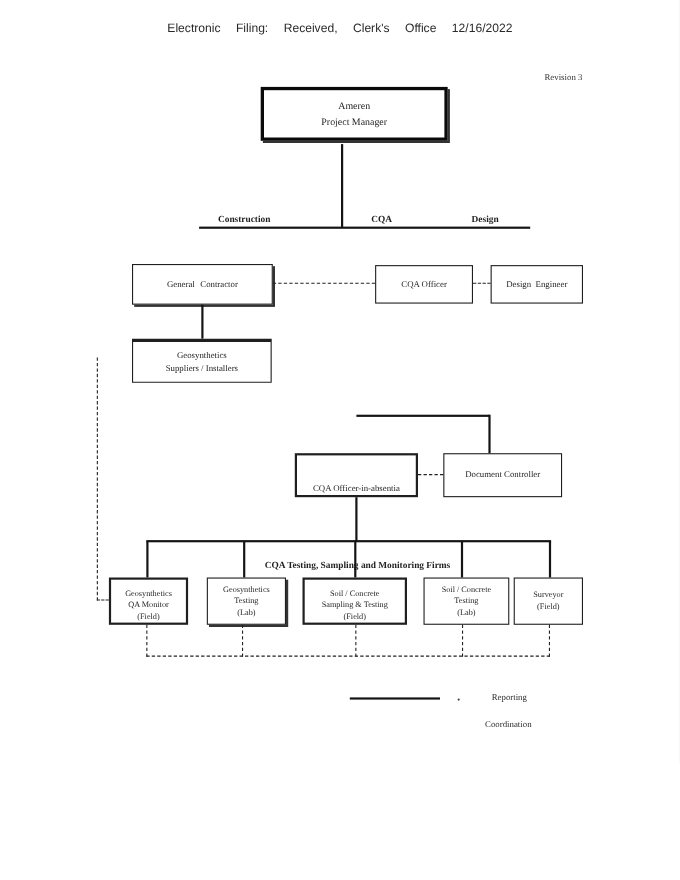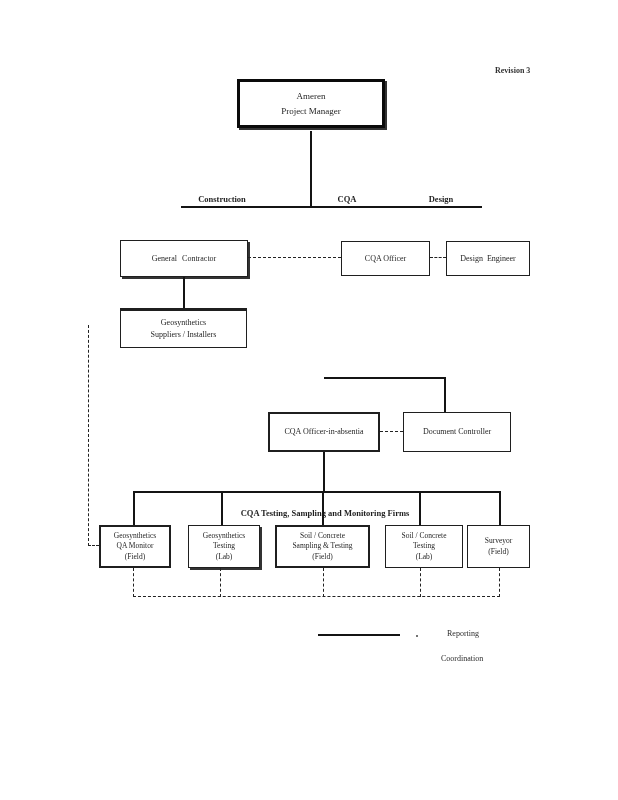--- a/index.html
+++ b/index.html
@@ -14,40 +14,40 @@
   .hdr{
     position:absolute;top:20px;left:0;right:0;
     text-align:center;
     font-family:"Liberation Sans", sans-serif;
     font-size:11px;
     word-spacing:11px;
     color:#2a2a2a;
   }
   .revision{
     position:absolute;left:495px;top:66px;
-    font-size:8px;color:#333;font-weight:bold;
+    font-size:8px;color:#333;
   }
   .box{
     position:absolute;
     background:#fff;
     border:1px solid #1f1f1f;
     display:flex;flex-direction:column;
     align-items:center;justify-content:center;
     text-align:center;
     font-size:8px;line-height:1.45;
     color:#1f1f1f;
     box-sizing:border-box;
   }
   .box-top{
     border:3px solid #0a0a0a;
     box-shadow:2px 2px 0 rgba(0,0,0,.8);
     font-size:9px;line-height:1.6;
   }
   .box-shadow{box-shadow:2px 2px 0 rgba(0,0,0,.8);}
-  .box-bold{border-width:2px;}
+  .box-bold{border-width:2px;justify-content:flex-end;}
   .box-topedge{border-top-width:3px;}
   .hline{position:absolute;background:#141414;height:1.6px;}
   .vline{position:absolute;background:#141414;width:1.6px;}
   .hdash{position:absolute;border-top:1.4px dashed #222;height:0;}
   .vdash{position:absolute;border-left:1.4px dashed #222;width:0;}
   .blabel{
     position:absolute;
     font-weight:bold;font-size:8.5px;
     text-align:center;color:#1f1f1f;
   }
@@ -66,25 +66,26 @@
     font-family:"Liberation Sans", sans-serif;
     font-size:10px;color:#2a2a2a;
   }
   .fbox{top:525px;height:43px;font-size:7.5px;line-height:1.4;}
 </style>
 </head>
 <body>
 
 <div class="page">
 
+  <div class="hdr">Electronic Filing: Received, Clerk's Office 12/16/2022</div>
   <div class="revision">Revision 3</div>
 
   <div>
 
-    <div class="box box-top" style="left:237px;top:79px;width:148px;height:49px;">
+    <div class="box box-top" style="left:237px;top:79px;width:170px;height:49px;">
       <span>Ameren</span>
       <span>Project Manager</span>
     </div>
 
     <div class="vline" style="left:310px;top:131px;height:76px;"></div>
     <div class="hline" style="left:181px;top:206px;width:301px;"></div>
     <div class="blabel" style="left:182px;top:194px;width:80px;">Construction</div>
     <div class="blabel" style="left:327px;top:194px;width:40px;">CQA</div>
     <div class="blabel" style="left:416px;top:194px;width:50px;">Design</div>
 

